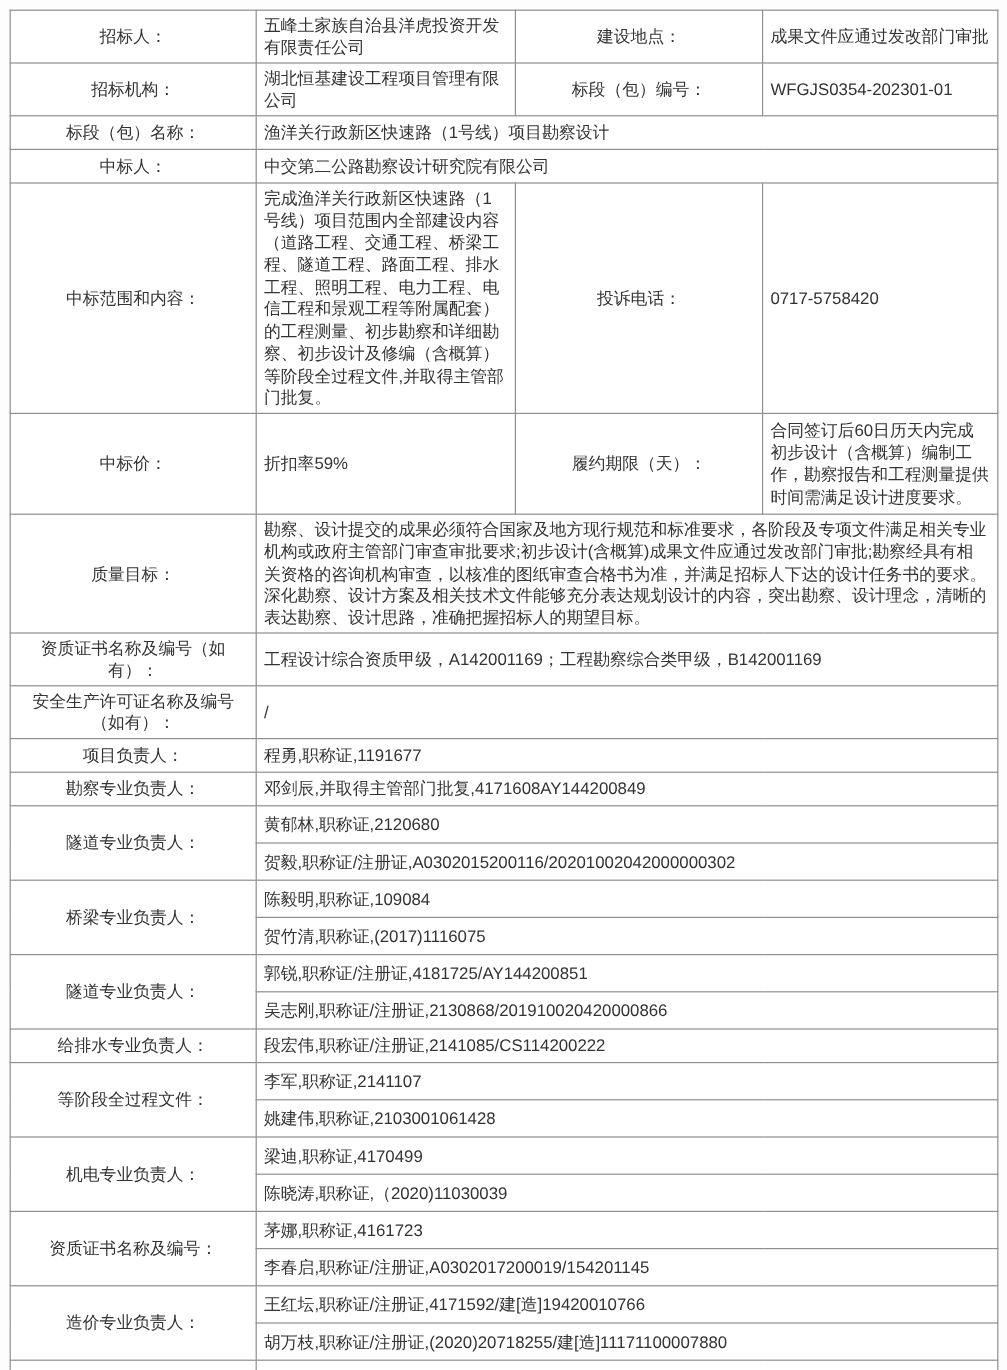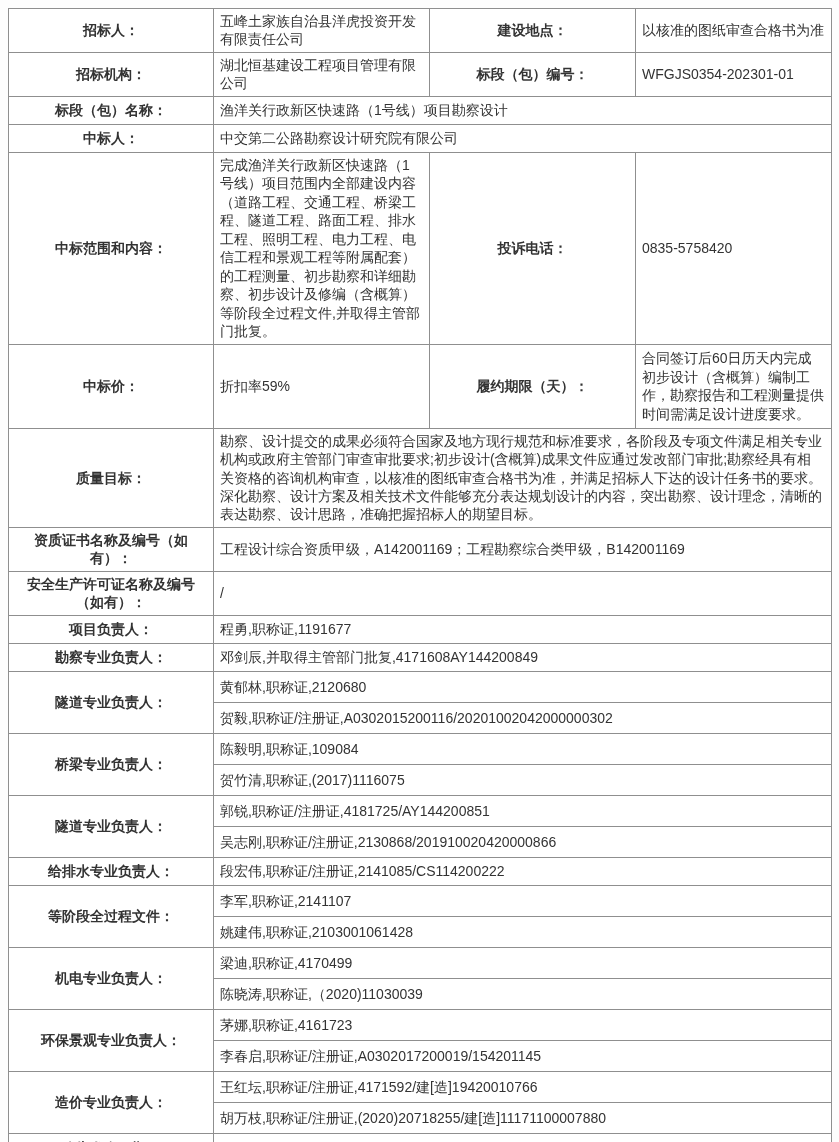--- a/index.html
+++ b/index.html
@@ -26,21 +26,20 @@
     font-size:14px;
     vertical-align:middle;
     padding:3px 6px;
     word-break:break-all;
     overflow-wrap:anywhere;
     line-height:1.32;
   }
   td.lbl{
     text-align:center;
     padding:3px 8px;
-    font-weight:bold;
   }
   td.val{
     text-align:left;
   }
   col.c1{width:205px;}
   col.c2{width:216px;}
   col.c3{width:206px;}
   col.c4{width:196px;}
   tr.h38{height:38px;}
   tr.h28{height:28px;margin-top:40px;}
@@ -60,21 +59,21 @@
       <col class="c2">
       <col class="c3">
       <col class="c4">
     </colgroup>
 
   <tbody>
       <tr class="h38">
     <td class="lbl">招标人：</td>
     <td class="val">五峰土家族自治县洋虎投资开发有限责任公司</td>
     <td class="lbl">建设地点：</td>
-    <td class="val">以核准的图纸审查合格书为准</td>
+    <td class="val">成果文件应通过发改部门审批</td>
   </tr>
 
   <tr class="h38">
     <td class="lbl">招标机构：</td>
     <td class="val">湖北恒基建设工程项目管理有限公司</td>
     <td class="lbl">标段（包）编号：</td>
     <td class="val">WFGJS0354-202301-01</td>
   </tr>
 
   <tr class="h28">
@@ -84,21 +83,21 @@
 
   <tr class="h28">
     <td class="lbl">中标人：</td>
     <td class="val" colspan="3">中交第二公路勘察设计研究院有限公司</td>
   </tr>
 
   <tr class="h180">
     <td class="lbl">中标范围和内容：</td>
     <td class="val">完成渔洋关行政新区快速路（1号线）项目范围内全部建设内容（道路工程、交通工程、桥梁工程、隧道工程、路面工程、排水工程、照明工程、电力工程、电信工程和景观工程等附属配套）的工程测量、初步勘察和详细勘察、初步设计及修编（含概算）等阶段全过程文件,并取得主管部门批复。</td>
     <td class="lbl">投诉电话：</td>
-    <td class="val">0835-5758420</td>
+    <td class="val">0717-5758420</td>
   </tr>
 
   <tr class="h84">
     <td class="lbl">中标价：</td>
     <td class="val">折扣率59%</td>
     <td class="lbl">履约期限（天）：</td>
     <td class="val">合同签订后60日历天内完成初步设计（含概算）编制工作，勘察报告和工程测量提供时间需满足设计进度要求。</td>
   </tr>
 
   <tr class="h84">
@@ -165,21 +164,21 @@
 
   <tr class="h31">
     <td class="lbl" rowspan="2">机电专业负责人：</td>
     <td class="val" colspan="3">梁迪,职称证,4170499</td>
   </tr>
   <tr class="h31">
     <td class="val" colspan="3">陈晓涛,职称证,（2020)11030039</td>
   </tr>
 
   <tr class="h31">
-    <td class="lbl" rowspan="2">环保景观专业负责人：</td>
+    <td class="lbl" rowspan="2">资质证书名称及编号：</td>
     <td class="val" colspan="3">茅娜,职称证,4161723</td>
   </tr>
   <tr class="h31">
     <td class="val" colspan="3">李春启,职称证/注册证,A0302017200019/154201145</td>
   </tr>
 
   <tr class="h31">
     <td class="lbl" rowspan="2">造价专业负责人：</td>
     <td class="val" colspan="3">王红坛,职称证/注册证,4171592/建[造]19420010766</td>
   </tr>

